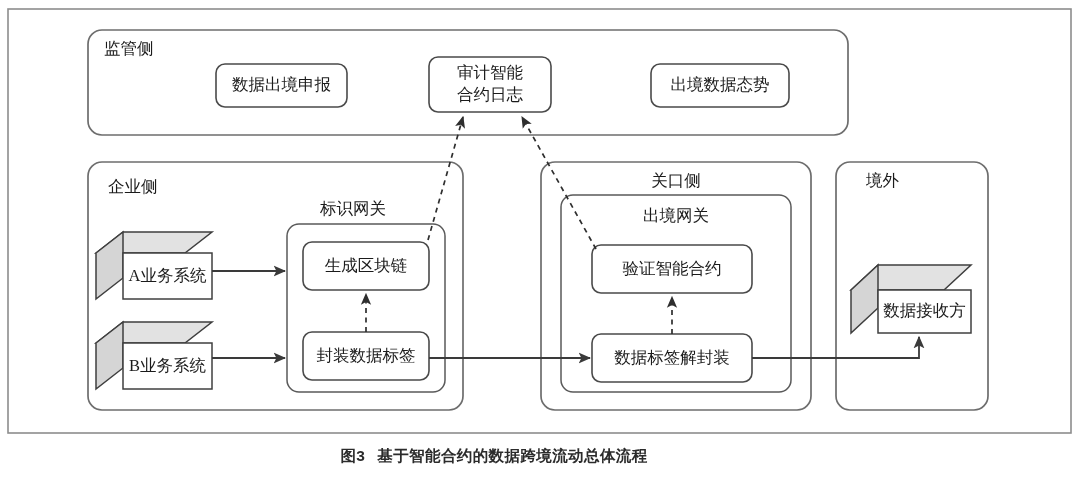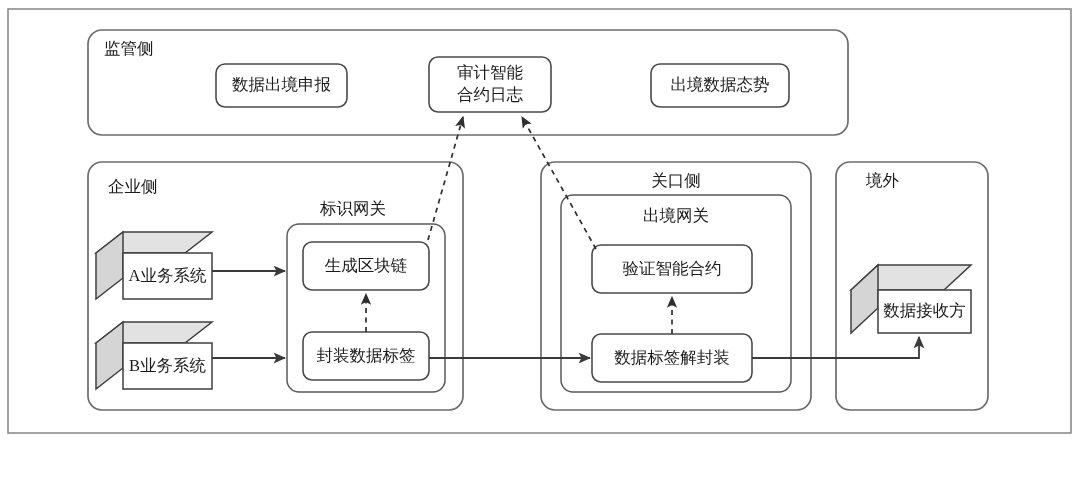--- a/index.html
+++ b/index.html
@@ -185,14 +185,17 @@
     <line class="dashed-line" x1="366" y1="332" x2="366" y2="294" marker-end="url(#arrow-dashed)"></line>
 
     <line class="dashed-line" x1="672" y1="334" x2="672" y2="297" marker-end="url(#arrow-dashed)"></line>
 
     <line class="dashed-line" x1="428" y1="240" x2="463" y2="117" marker-end="url(#arrow-dashed)"></line>
 
     <line class="dashed-line" x1="596" y1="249" x2="522" y2="117" marker-end="url(#arrow-dashed)"></line>
 
   </svg>
 
+  <div class="caption">
+    <span class="cap-num">图3</span><span>基于智能合约的数据跨境流动总体流程</span>
+  </div>
 
 </div>
 
 </body></html>

